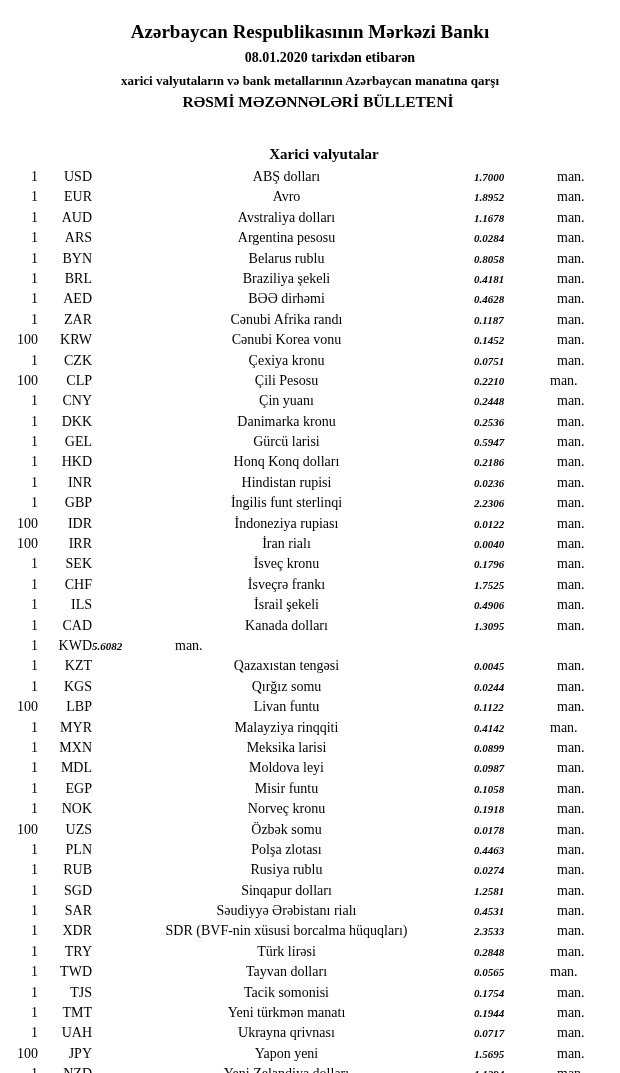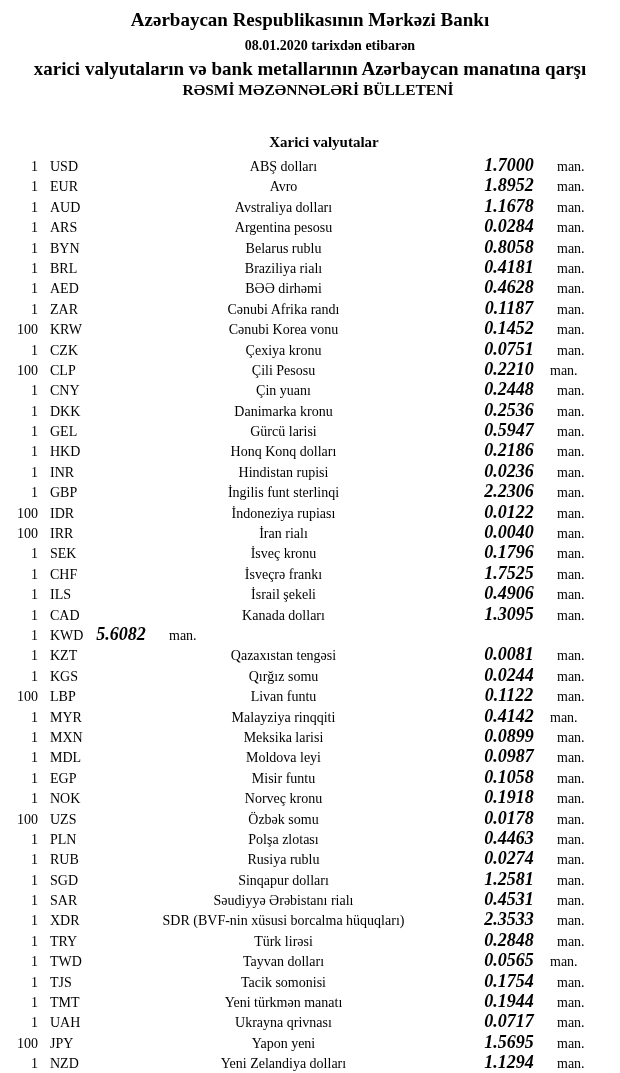--- a/index.html
+++ b/index.html
@@ -18,34 +18,34 @@
   .page {
     width: 620px;
     height: 1073px;
     position: relative;
   }
   .header {
     text-align: center;
     font-weight: 700;
   }
   .bank-name {
-    padding-top: 9px;
+    padding-top: 21px;
     font-size: 19px;
     line-height: 21px;
   }
   .date-line {
     margin-top: 8px;
     font-size: 14px;
     line-height: 16px;
     position: relative;
     left: 20px;
   }
   .scope-line {
     margin-top: 6px;
-    font-size: 19px;
+    font-size: 13px;
     line-height: 18px;
   }
   .bulletin-title {
     margin-top: 3px;
     font-size: 15.5px;
     line-height: 18px;
     position: relative;
     left: 8px;
   }
   .section-title {
@@ -69,37 +69,37 @@
     padding-right: 23px;
   }
   .qty {
     flex: none;
     width: 38px;
     text-align: right;
   }
   .code {
     flex: none;
     width: 36px;
-    margin-left: 12px;
-    text-align: left;
+    margin-left: 18px;
+    text-align: right;
   }
   .name {
     flex: 1;
     margin-left: 7px;
     white-space: nowrap;
     overflow: hidden;
     text-align: center;
   }
   .rate {
     flex: none;
     width: 70px;
-    text-align: center;
+    text-align: left;
     font-weight: 700;
     font-style: italic;
-    font-size: 18px;
+    font-size: 11px;
   }
   .unit {
     flex: none;
     width: 40px;
     margin-left: 13px;
   }
   .row.tight .unit {
     margin-left: 6px;
     width: 47px;
   }
@@ -154,21 +154,21 @@
     <span class="qty">1</span>
     <span class="code">BYN</span>
     <span class="name">Belarus rublu</span>
     <span class="rate">0.8058</span>
     <span class="unit">man.</span>
   </div>
 
   <div class="row">
     <span class="qty">1</span>
     <span class="code">BRL</span>
-    <span class="name">Braziliya rialı</span>
+    <span class="name">Braziliya şekeli</span>
     <span class="rate">0.4181</span>
     <span class="unit">man.</span>
   </div>
 
   <div class="row">
     <span class="qty">1</span>
     <span class="code">AED</span>
     <span class="name">BƏƏ dirhəmi</span>
     <span class="rate">0.4628</span>
     <span class="unit">man.</span>
@@ -306,21 +306,21 @@
     <span class="qty">1</span>
     <span class="code">KWD</span>
     <span class="rate">5.6082</span>
     <span class="unit">man.</span>
   </div>
 
   <div class="row">
     <span class="qty">1</span>
     <span class="code">KZT</span>
     <span class="name">Qazaxıstan tengəsi</span>
-    <span class="rate">0.0081</span>
+    <span class="rate">0.0045</span>
     <span class="unit">man.</span>
   </div>
 
   <div class="row">
     <span class="qty">1</span>
     <span class="code">KGS</span>
     <span class="name">Qırğız somu</span>
     <span class="rate">0.0244</span>
     <span class="unit">man.</span>
   </div>

